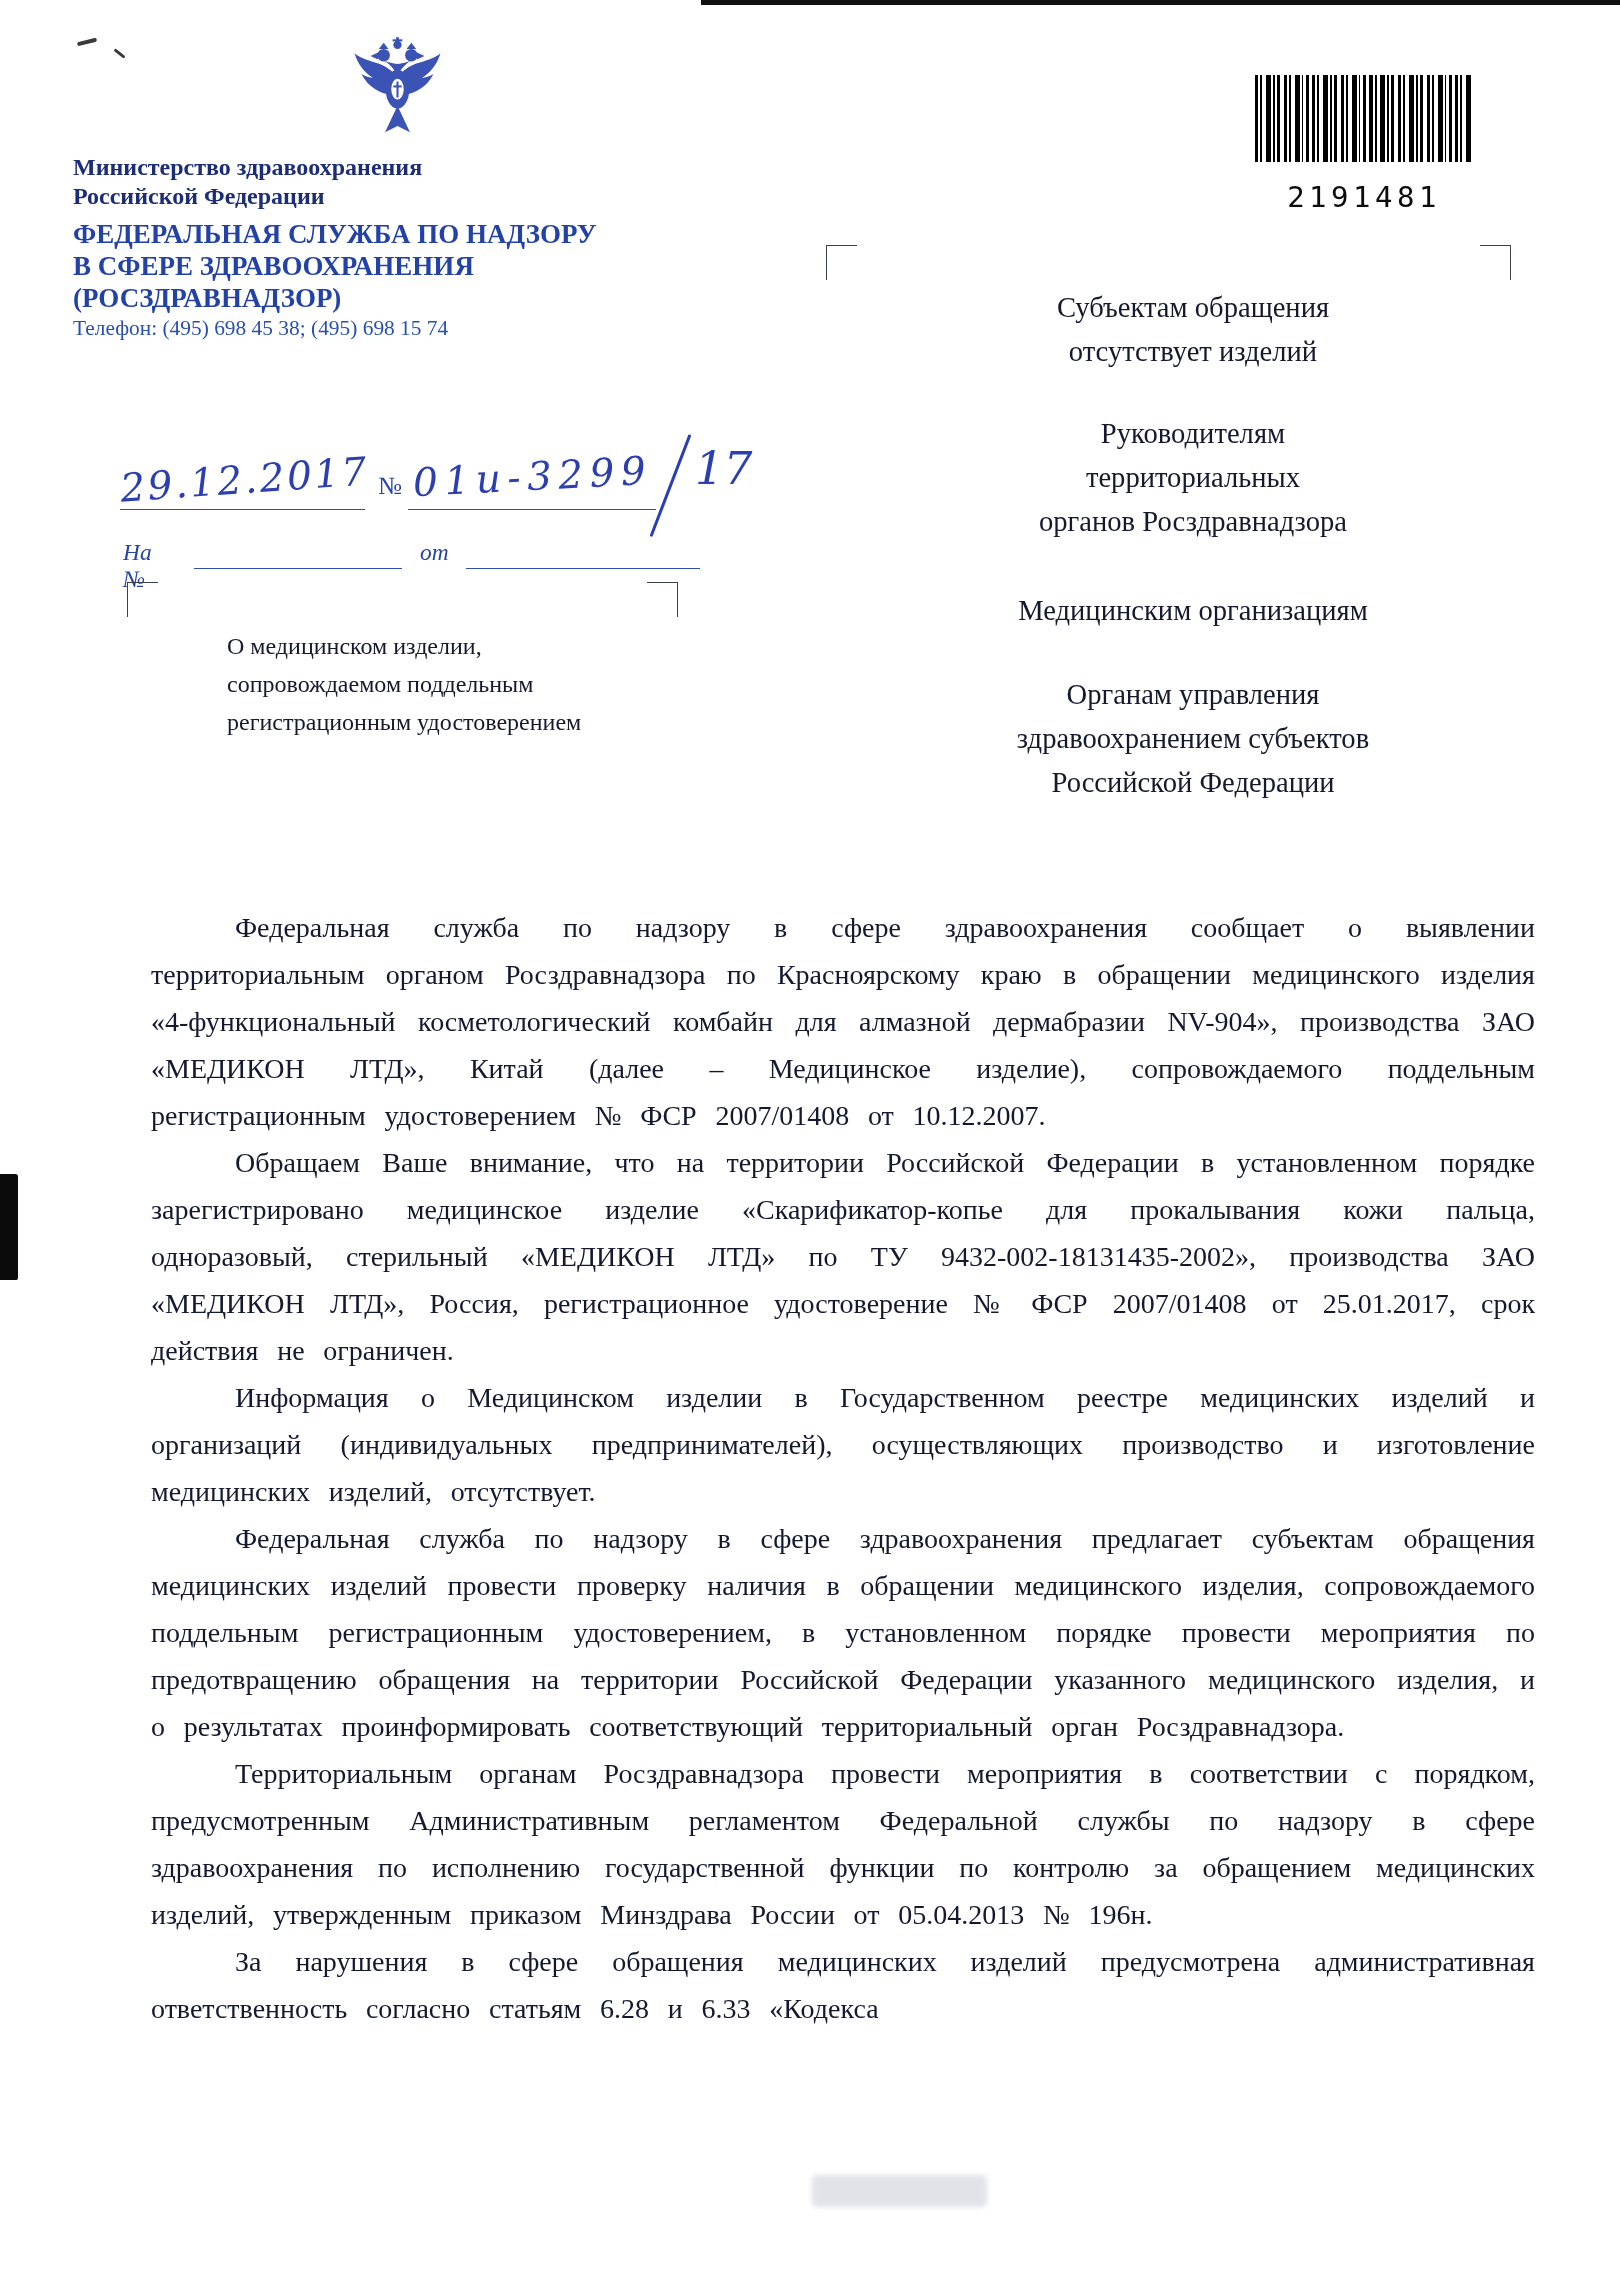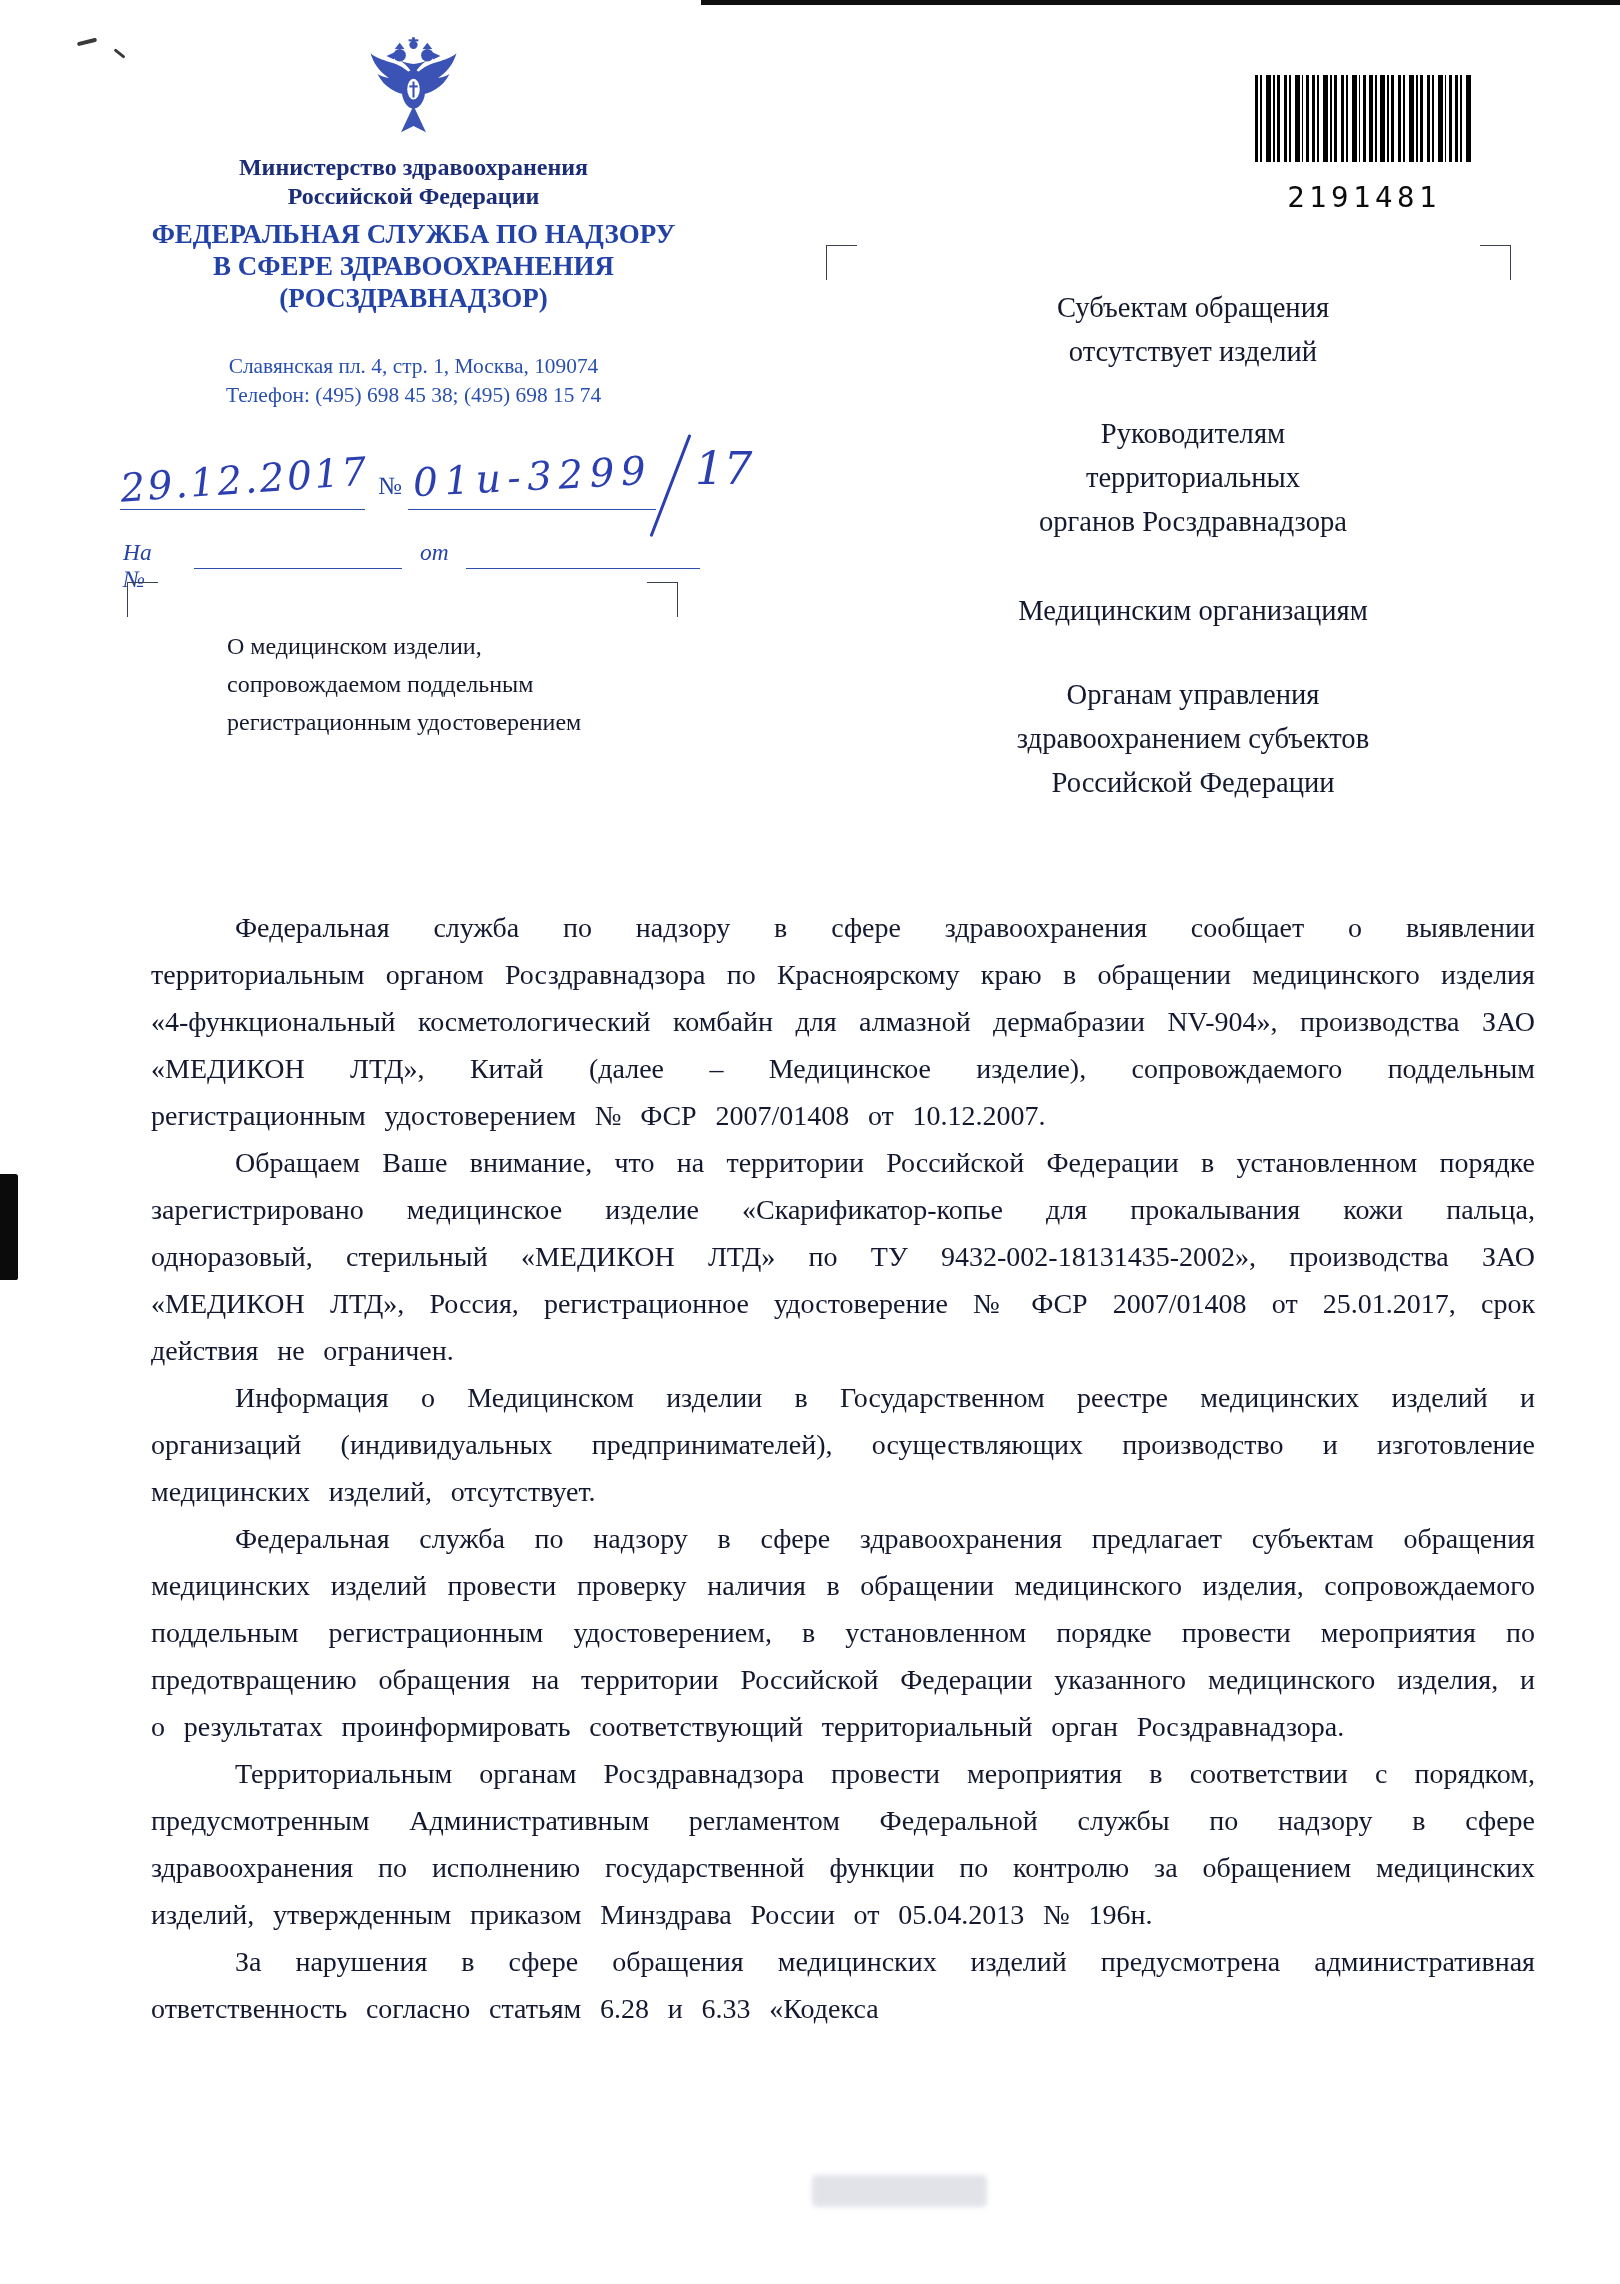--- a/index.html
+++ b/index.html
@@ -39,22 +39,21 @@
       #000 22px 25px, #fff 25px 28.6px);
   }
   .barcode-number {
     margin-top: 18px;
     font-family: "DejaVu Sans Mono", monospace;
     font-size: 29px; letter-spacing: 4.5px; color: #0c0c0c;
   }
 
   
   .letterhead {
-    position: absolute; left: 89px; top: 34px; width: 649px;
-    text-align: center;
+    position: absolute; left: 73px; top: 34px; width: 649px;
   }
   .emblem { width: 97px; height: 109px; margin: 0 auto 10.4px auto; }
   .ministry {
     white-space: pre-line;
     font-weight: bold; font-size: 24px; line-height: 28.6px;
     color: #1c2d78;
   }
   .service {
     white-space: pre-line;
     margin-top: 7.8px;
@@ -174,21 +173,20 @@
         <ellipse cx="70" cy="76" rx="9" ry="15" fill="#ffffff"></ellipse>
         <path d="M70,65 L70,88" stroke="#3a53b4" stroke-width="3"></path>
         <path d="M64,72 L76,72" stroke="#3a53b4" stroke-width="3"></path>
       </svg>
     </div>
     <div class="ministry">Министерство здравоохранения
 Российской Федерации</div>
     <div class="service">ФЕДЕРАЛЬНАЯ СЛУЖБА ПО НАДЗОРУ
 В СФЕРЕ ЗДРАВООХРАНЕНИЯ
 (РОСЗДРАВНАДЗОР)</div>
-    <div class="lh-address">Славянская пл. 4, стр. 1, Москва, 109074</div>
     <div class="lh-phone">Телефон: (495) 698 45 38; (495) 698 15 74</div>
   </div>
 
   <div class="ref-row">
     <span class="hw hw-date">29.12.2017</span>
     <span class="no-sign">№</span>
     <span class="hw hw-num">01и-3299</span>
     <span class="hw hw-suffix">17</span>
     <div class="pen-slash"></div>
     <div class="uline u1"></div>

